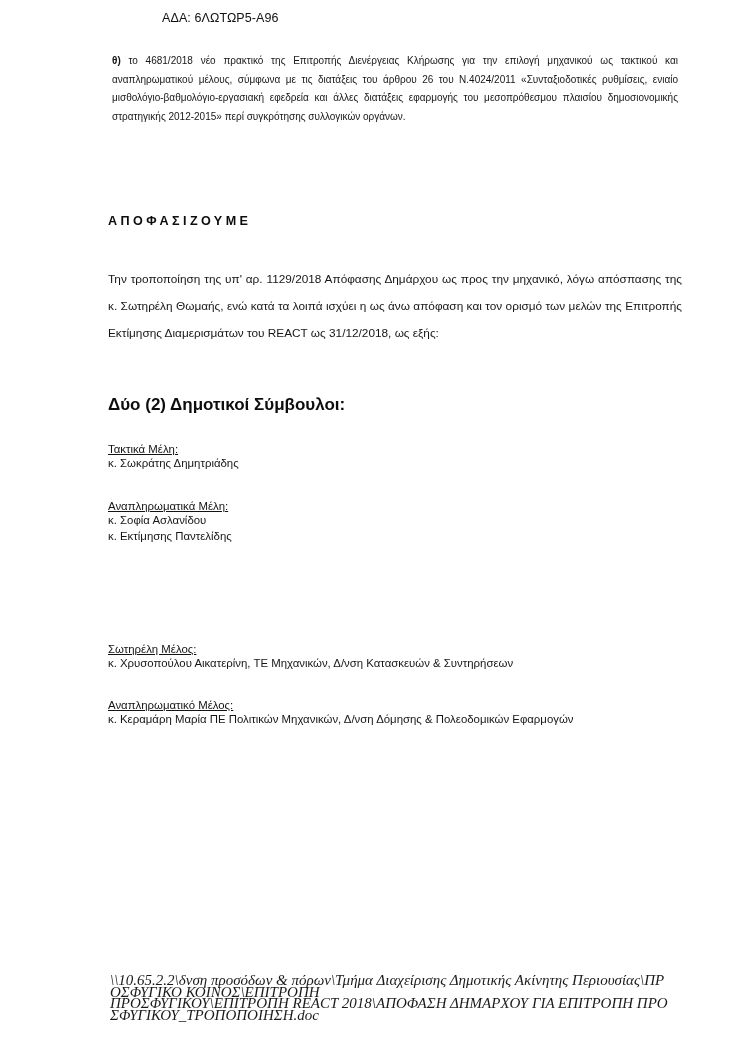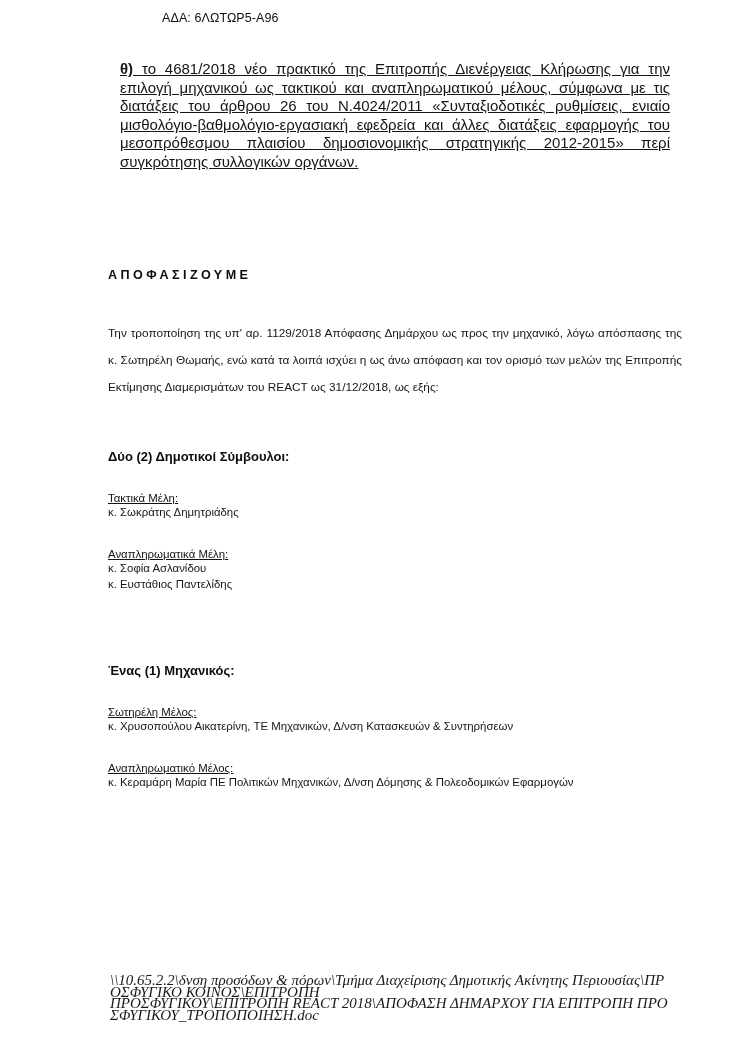--- a/index.html
+++ b/index.html
@@ -46,26 +46,25 @@
 
   
   .content {
     position: absolute;
     left: 108px;
     top: 48px;
     width: 574px;
   }
 
   p.just {
-    margin: 12px;
+    margin: 4px;
     text-align: justify;
-    font-size: 15px;
+    font-size: 10px;
     line-height: 18.6px;
     color: #161616;
-    text-decoration: underline;
   }
   p.just b { font-weight: bold; }
 
   .decision-title {
     margin: 0;
     text-align: left;
     font-size: 12.6px;
     font-weight: bold;
     letter-spacing: 3.4px;
     color: #0d0d0d;
@@ -74,21 +73,21 @@
   .body-para {
     margin: 0;
     text-align: justify;
     font-size: 11.8px;
     line-height: 27px;
     color: #161616;
   }
 
   .sect-title {
     margin: 0;
-    font-size: 13px;
+    font-size: 17px;
     font-weight: bold;
     color: #0d0d0d;
   }
 
   .sub-title {
     margin: 0;
     font-size: 11.4px;
     text-decoration: underline;
     color: #131313;
   }
@@ -154,25 +153,24 @@
 
     <div class="gap-block"></div>
 
     <p class="sub-title">Τακτικά Μέλη:</p>
     <p class="member-line">κ. Σωκράτης Δημητριάδης</p>
 
     <div class="gap-block"></div>
 
     <p class="sub-title">Αναπληρωματικά Μέλη:</p>
     <p class="member-line">κ. Σοφία Ασλανίδου</p>
-    <p class="member-line">κ. Ευστάθιος Παντελίδης</p>
+    <p class="member-line">κ. Εκτίμησης Παντελίδης</p>
 
     <div class="gap-big"></div>
 
-    <p class="sect-title">Ένας (1) Μηχανικός:</p>
 
     <div class="gap-block"></div>
 
     <p class="sub-title">Σωτηρέλη Μέλος:</p>
     <p class="member-line">κ. Χρυσοπούλου Αικατερίνη, ΤΕ Μηχανικών, Δ/νση Κατασκευών &amp; Συντηρήσεων</p>
 
     <div class="gap-block"></div>
 
     <p class="sub-title">Αναπληρωματικό Μέλος:</p>
     <p class="member-line">κ. Κεραμάρη Μαρία ΠΕ Πολιτικών Μηχανικών, Δ/νση Δόμησης &amp; Πολεοδομικών Εφαρμογών</p>

